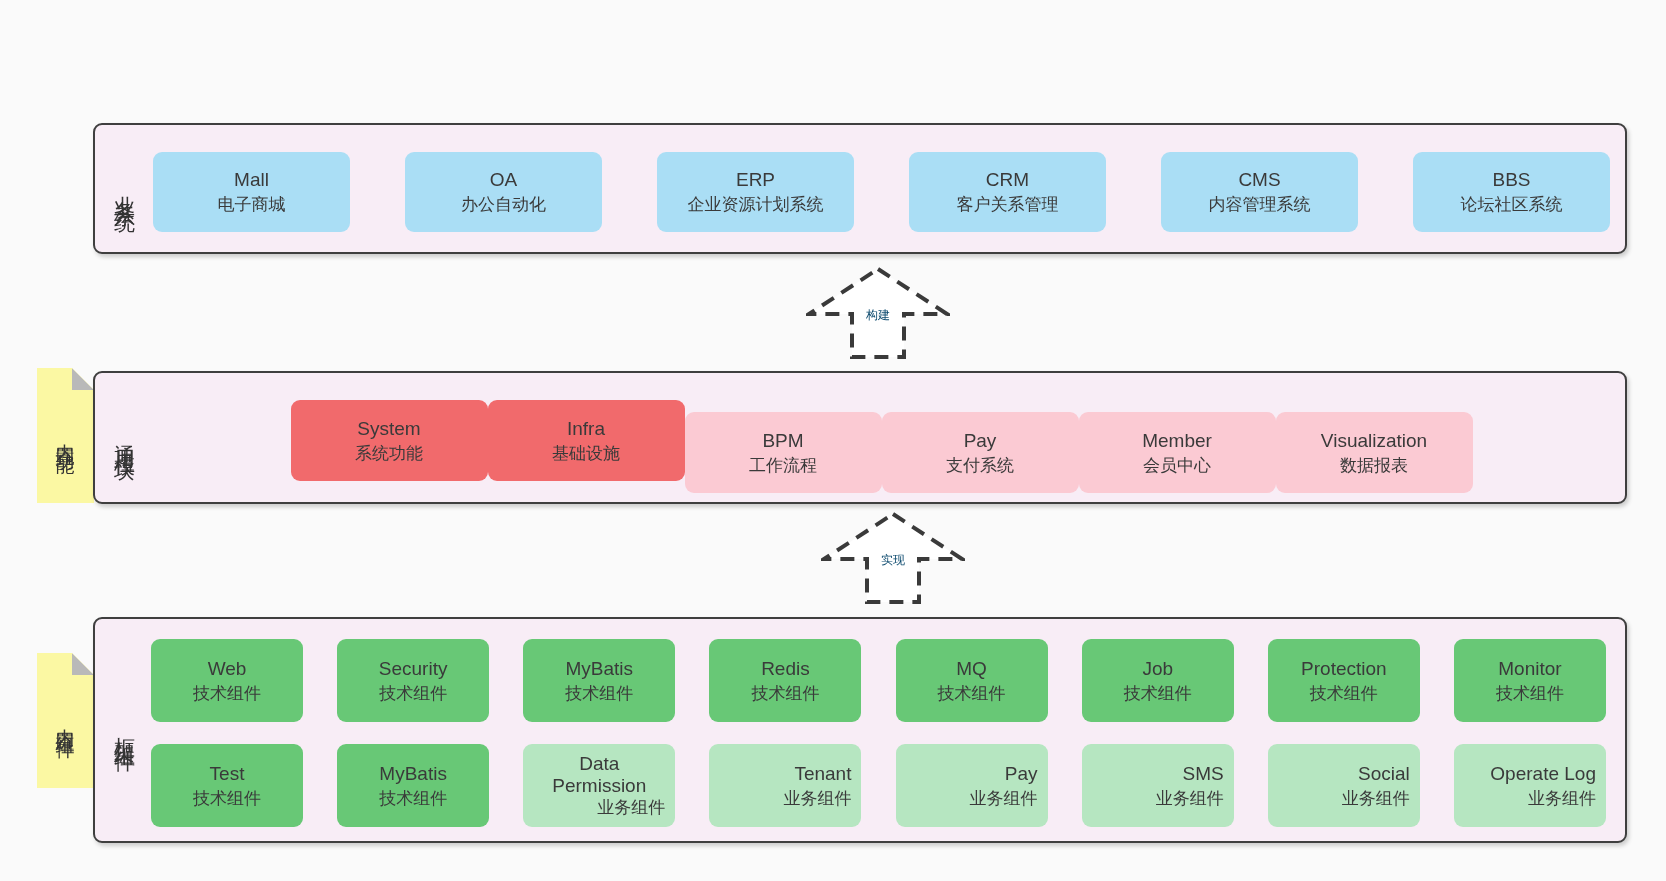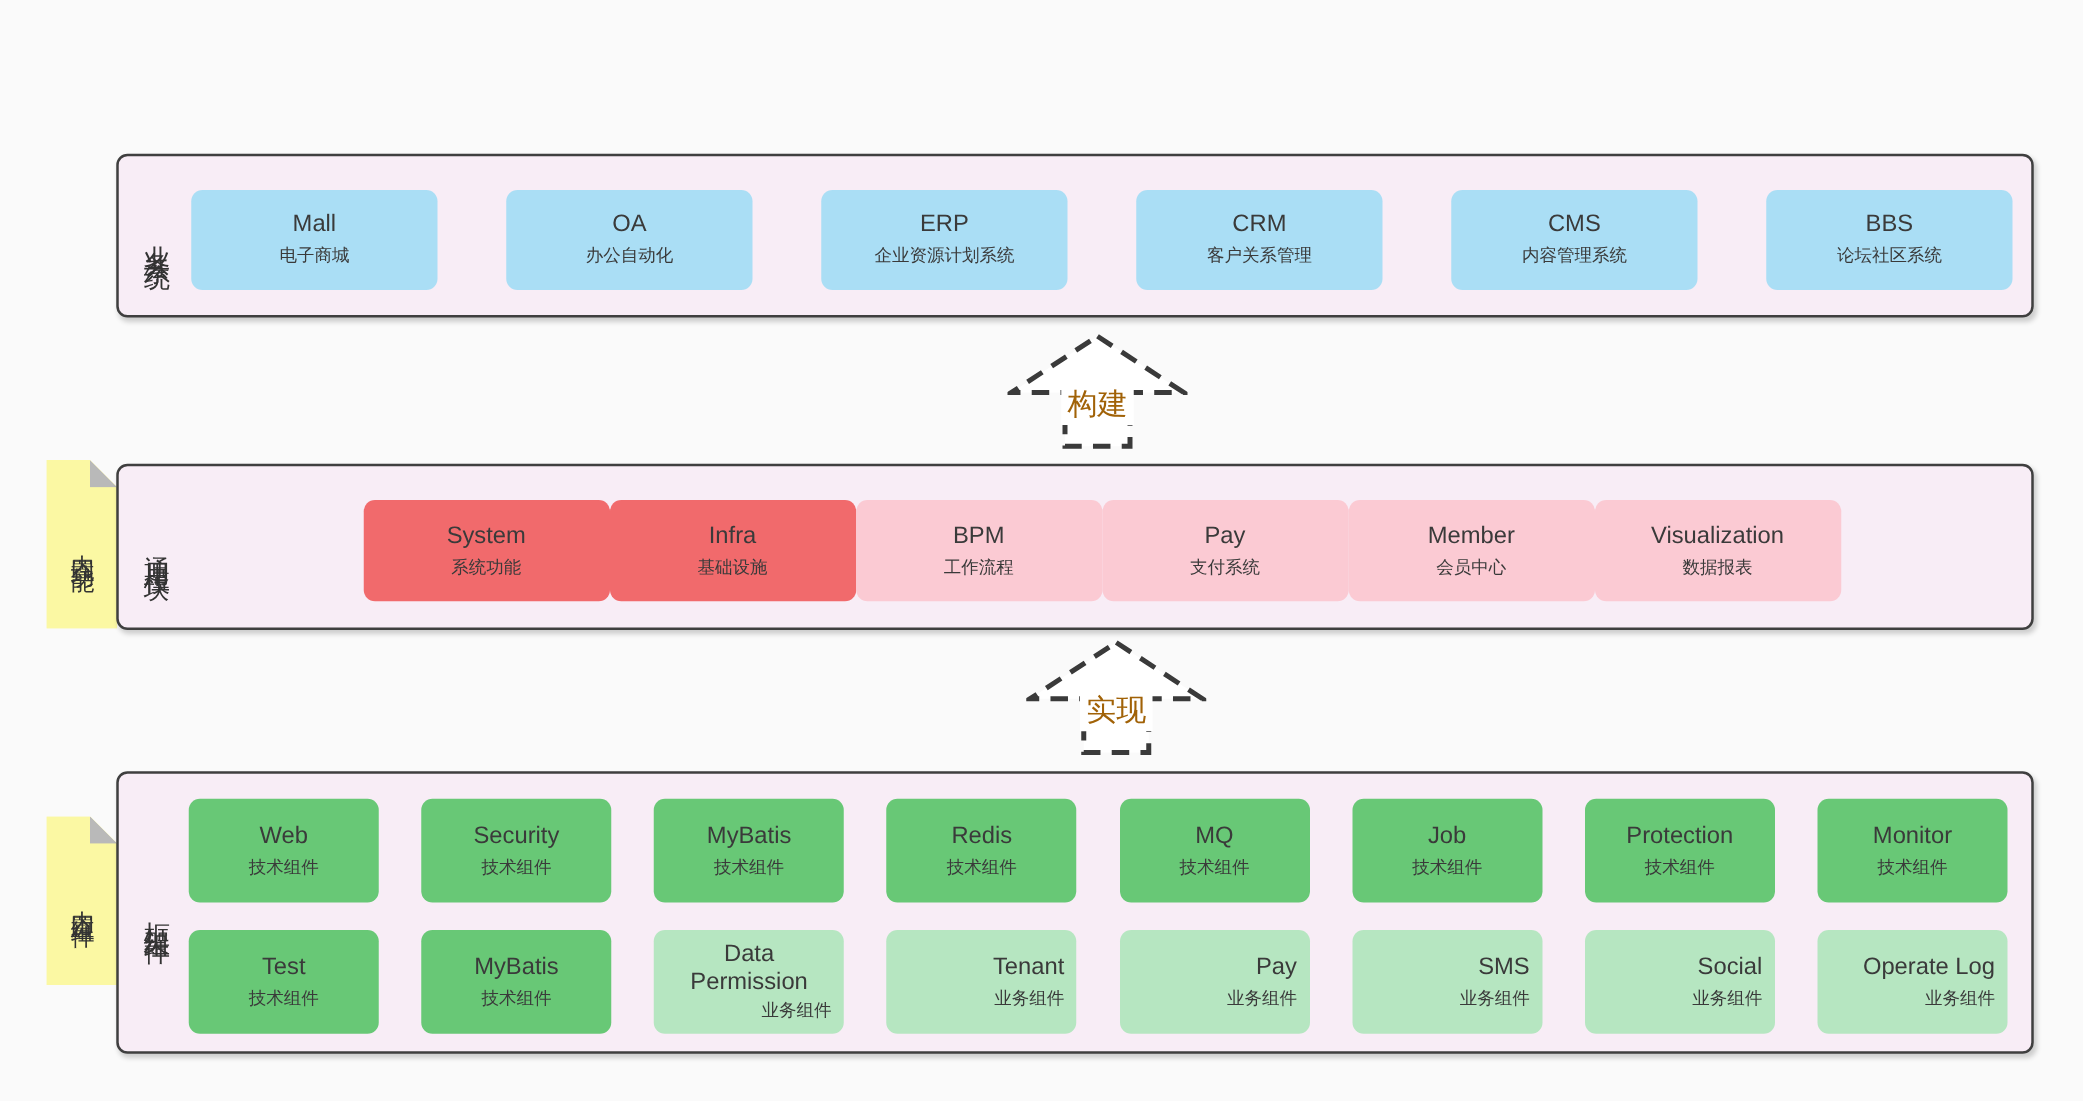--- a/index.html
+++ b/index.html
@@ -18,43 +18,43 @@
                letter-spacing:5px;font-size:21px;color:#333;line-height:1;}
 
   
   .row{position:absolute;display:flex;justify-content:space-between;}
   .row.six{left:58px;right:15px;}
   .row.eight{left:56px;right:19px;}
 
   .box{border-radius:9px;display:flex;flex-direction:column;align-items:center;
        justify-content:center;text-align:center;box-sizing:border-box;padding:2px 10px;}
   .box .t{font-size:19px;line-height:25px;}
-  .box .s{font-size:14px;line-height:25px;}
+  .box .s{font-size:17px;line-height:25px;}
   .box.w197{width:197px;height:80px;}
   .box.w152{width:152px;height:83px;}
   .blue{background:#aadef5;}
   .red{background:#f16a6c;}
-  .pink{background:#fbcad3;}
+  .pink{background:#fbcad3;margin-top:12px;}
   .g1{background:#68c876;}
   .g2{background:#b6e6c1;align-items:flex-end;}
 
   
   .sticky{position:absolute;left:37px;width:57px;height:135px;background:#fbf8a3;
           display:flex;align-items:center;justify-content:center;
           clip-path:polygon(0 0,calc(100% - 22px) 0,100% 22px,100% 100%,0 100%);}
   .sticky .fold{position:absolute;top:0;right:0;width:22px;height:22px;
                 background:#b9b9b9;clip-path:polygon(0 0,100% 100%,0 100%);}
   .sticky span{writing-mode:vertical-rl;text-orientation:upright;
                letter-spacing:4px;font-size:19px;color:#333;line-height:1;}
 
   
   .arrow{position:absolute;width:144px;height:94px;}
   .arrow svg{position:absolute;left:0;top:0;}
   .arrow-label{position:absolute;left:50%;top:40px;transform:translateX(-50%);
-               background:#ffffff;padding:1px 5px;font-size:24px;color:#a16207;
+               background:#ffffff;padding:1px 5px;font-size:12px;color:#0c4a6e;
                white-space:nowrap;}
 </style>
 </head>
 <body>
 
 <div class="canvas">
 
   <section class="band" style="top:123px;height:131px;">
     <div class="vlabel">
       <span>业务系统</span>

